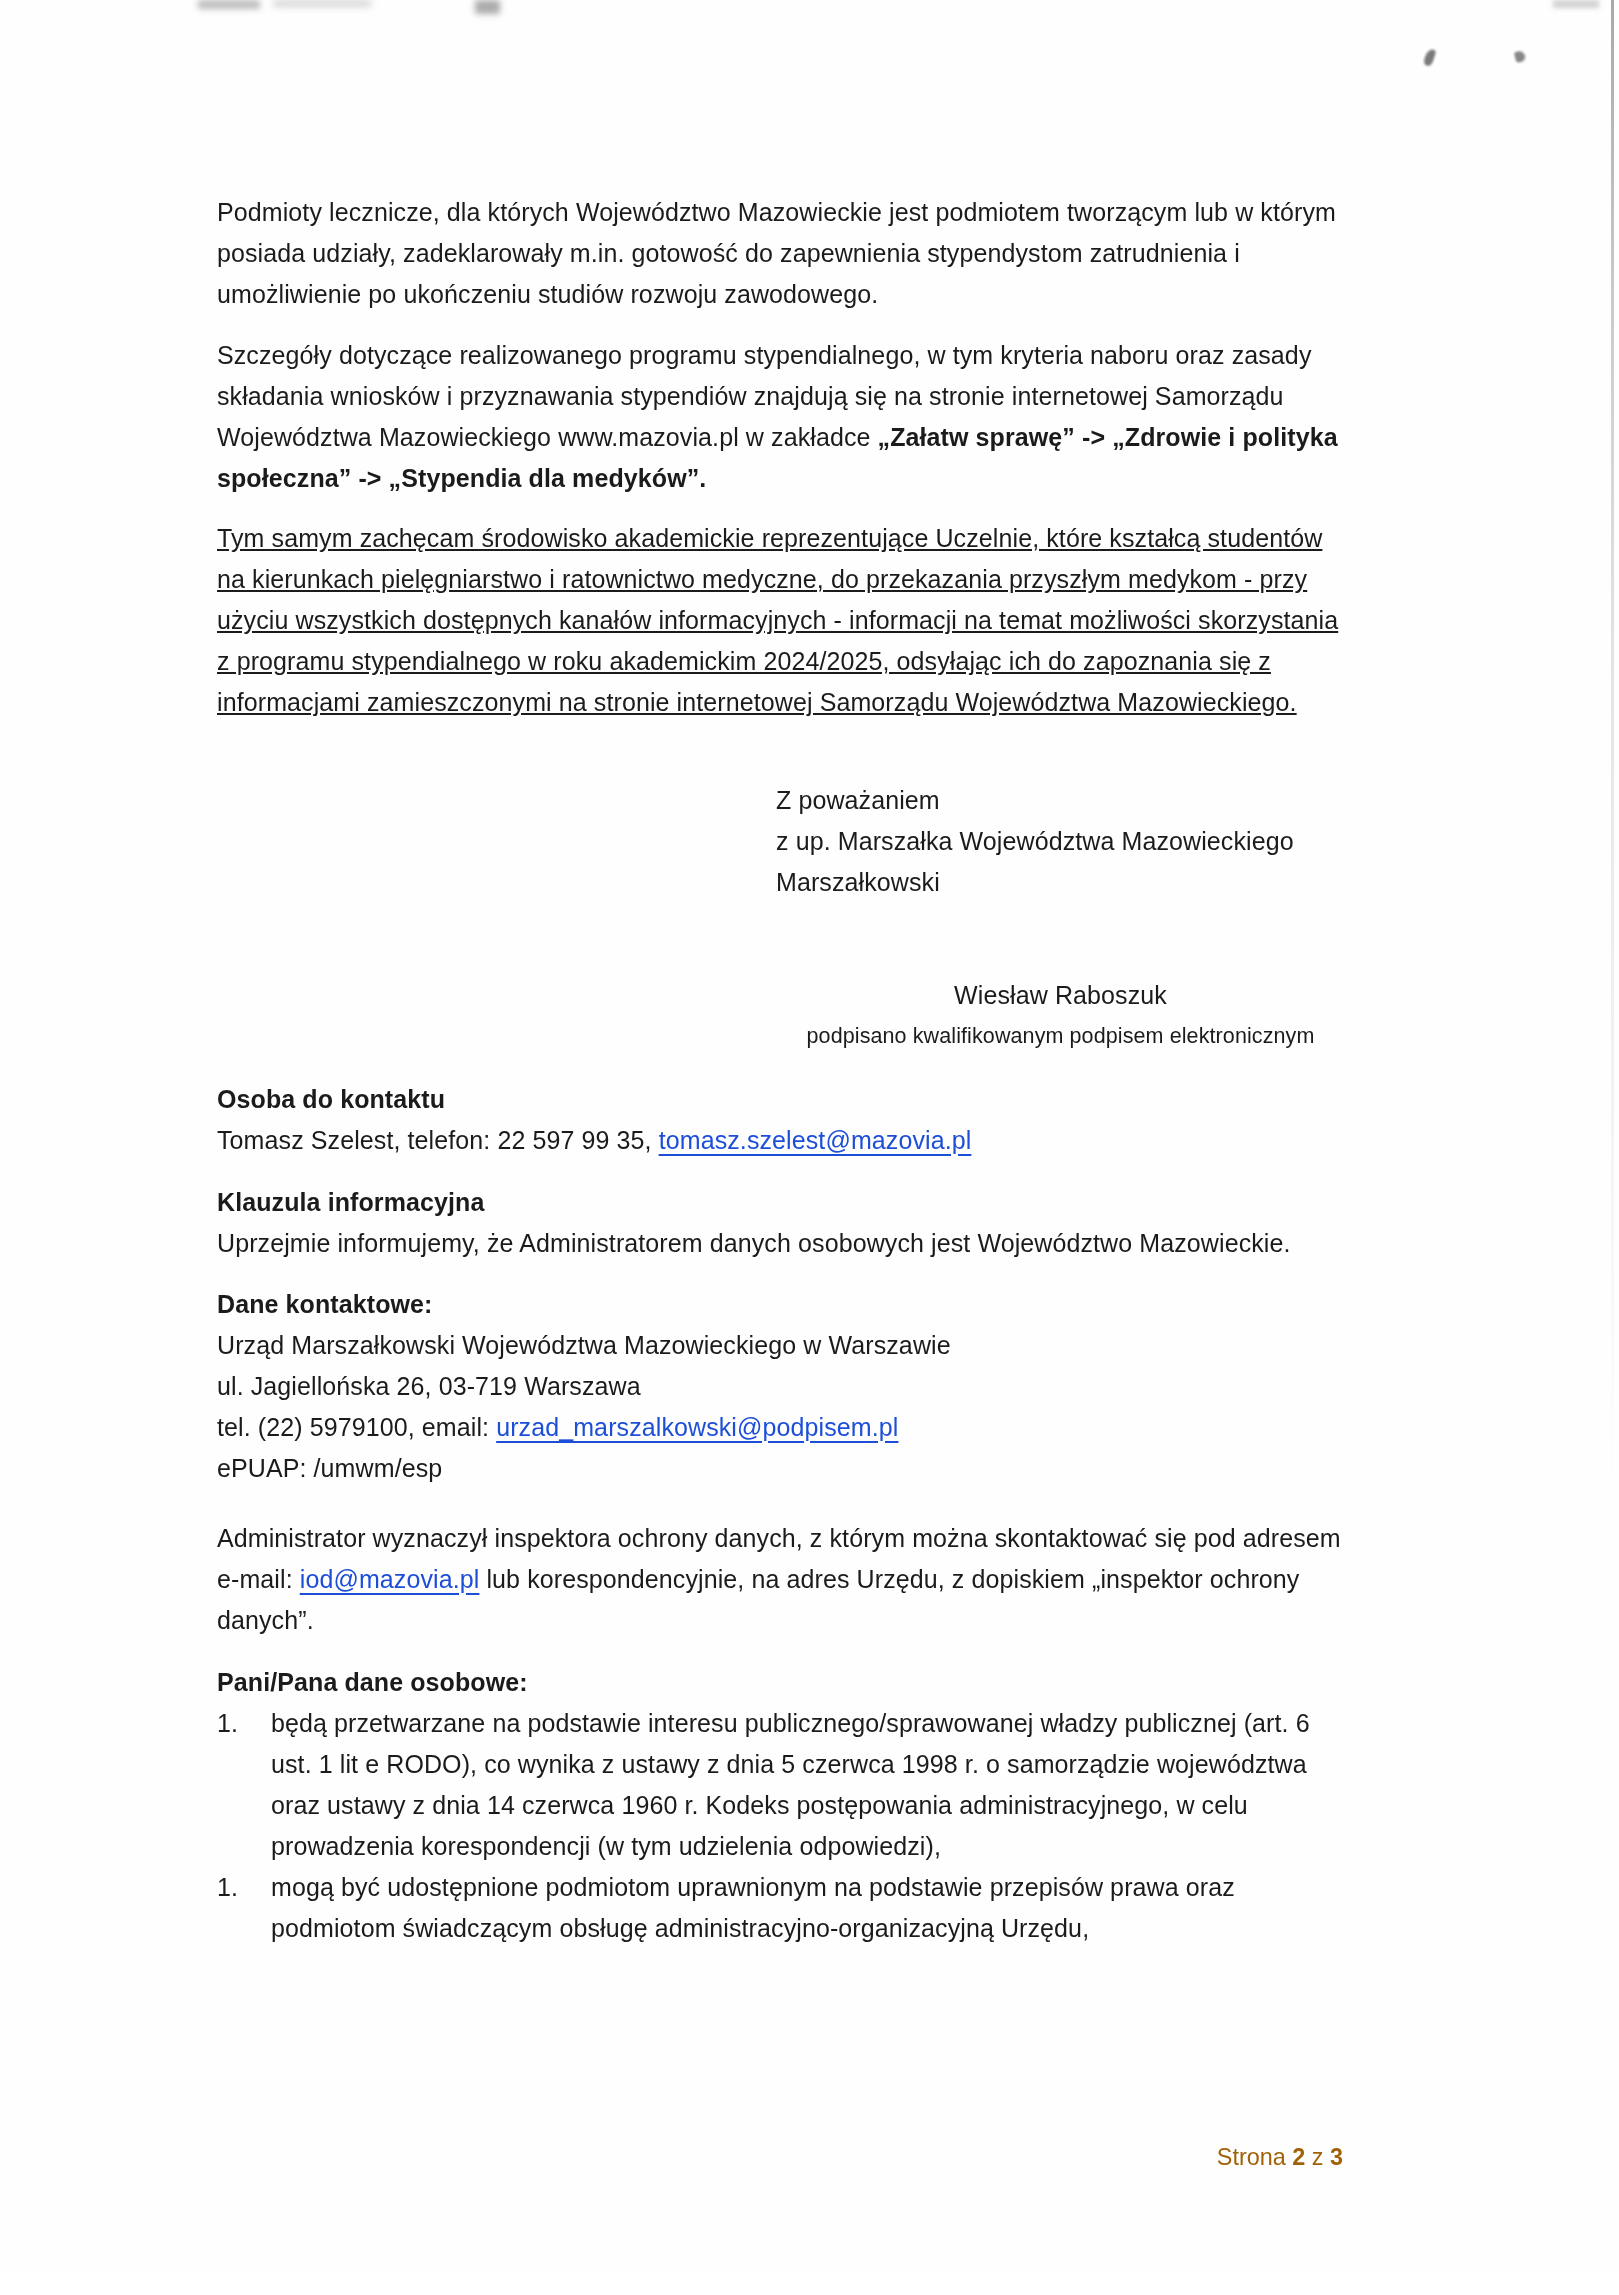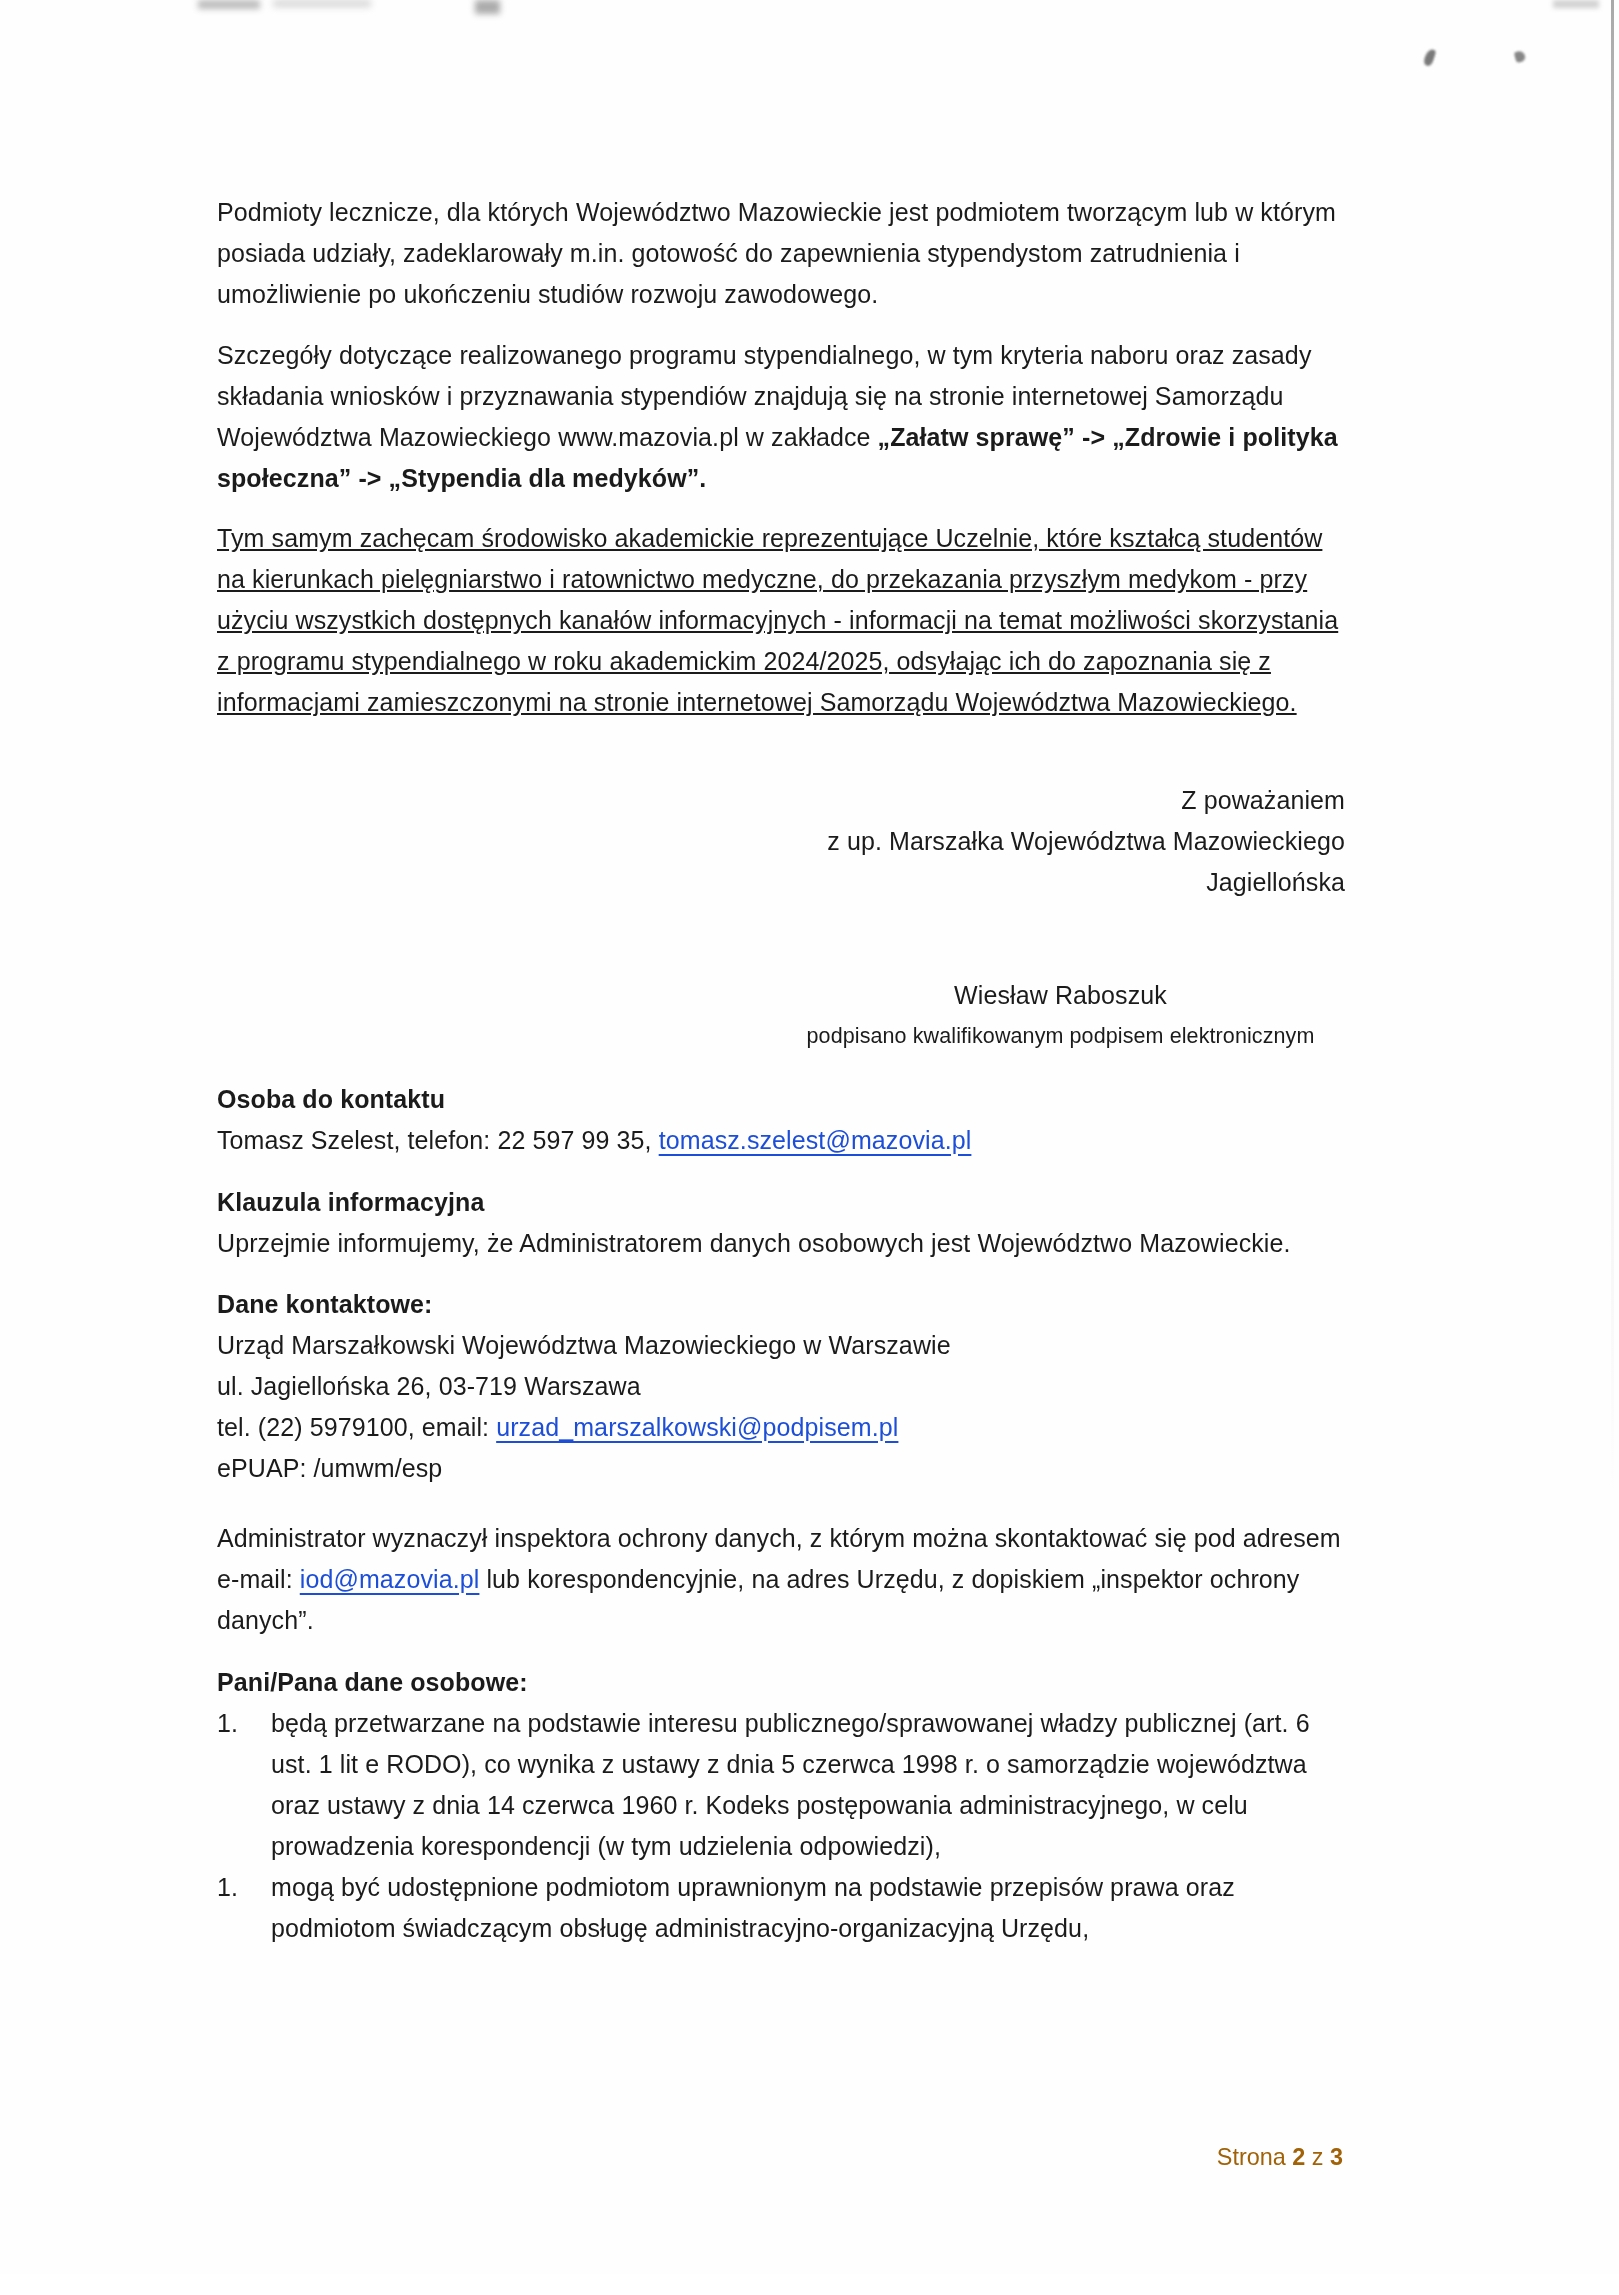--- a/index.html
+++ b/index.html
@@ -25,21 +25,21 @@
     line-height: 41px;
     letter-spacing: 0.1px;
   }
   .body-par { margin: 0 0 19.5px 0; }
   .par-3 { margin-bottom: 4px; text-decoration: underline; }
   .bold { font-weight: bold; }
 
   .closing-block {
     margin: 57px 0 0 auto;
     width: 569px;
-    text-align: right;
+    text-align: left;
   }
   .signature-block {
     margin: 72px 0 0 auto;
     width: 569px;
     text-align: center;
   }
   .signer-name { }
   .signature-note { font-size: 21.5px; line-height: 41px; }
 
   .section { margin-top: 21.5px; }
@@ -118,21 +118,21 @@
 
     <p class="body-par">Podmioty lecznicze, dla których Województwo Mazowieckie jest podmiotem tworzącym lub w którym posiada udziały, zadeklarowały m.in. gotowość do zapewnienia stypendystom zatrudnienia i umożliwienie po ukończeniu studiów rozwoju zawodowego.</p>
 
     <p class="body-par"><span>Szczegóły dotyczące realizowanego programu stypendialnego, w tym kryteria naboru oraz zasady składania wniosków i przyznawania stypendiów znajdują się na stronie internetowej Samorządu Województwa Mazowieckiego www.mazovia.pl w zakładce </span><span class="bold">„Załatw sprawę” -&gt; „Zdrowie i polityka społeczna” -&gt; „Stypendia dla medyków”.</span></p>
 
     <p class="body-par par-3">Tym samym zachęcam środowisko akademickie reprezentujące Uczelnie, które kształcą studentów na kierunkach pielęgniarstwo i ratownictwo medyczne, do przekazania przyszłym medykom - przy użyciu wszystkich dostępnych kanałów informacyjnych - informacji na temat możliwości skorzystania z programu stypendialnego w roku akademickim 2024/2025, odsyłając ich do zapoznania się z informacjami zamieszczonymi na stronie internetowej Samorządu Województwa Mazowieckiego.</p>
 
     <div class="closing-block">
       <div>Z poważaniem</div>
       <div>z up. Marszałka Województwa Mazowieckiego</div>
-      <div>Jagiellońska</div>
+      <div>Marszałkowski</div>
     </div>
 
     <div class="signature-block">
       <div class="signer-name">Wiesław Raboszuk</div>
       <div class="signature-note">podpisano kwalifikowanym podpisem elektronicznym</div>
     </div>
 
     <div class="section">
       <div class="section-heading">Osoba do kontaktu</div>
       <div><span>Tomasz Szelest, telefon: 22 597 99 35, </span><a class="email-link">tomasz.szelest@mazovia.pl</a></div>

